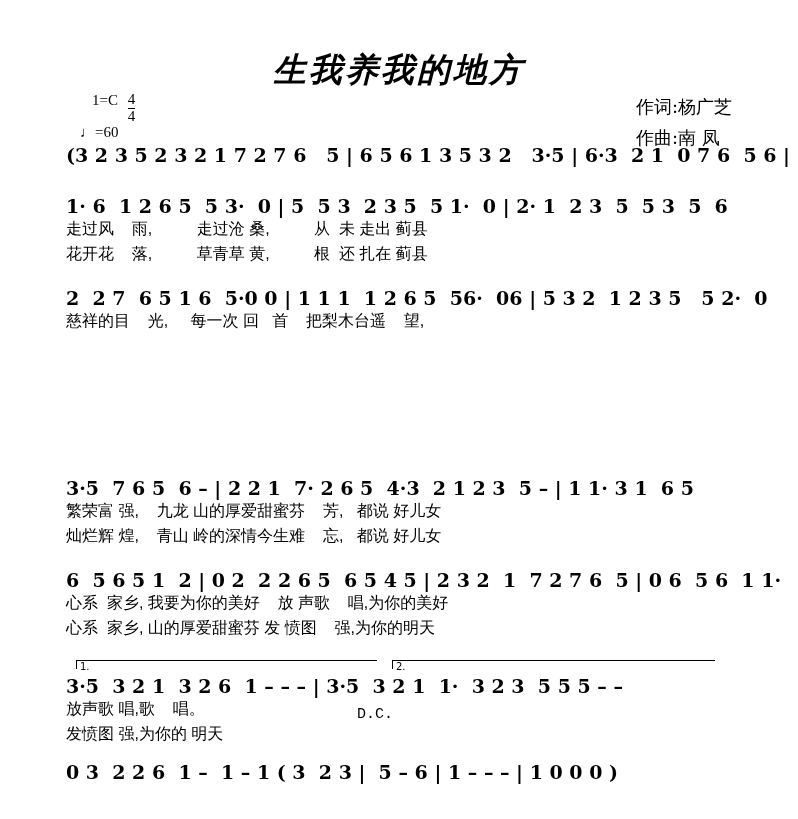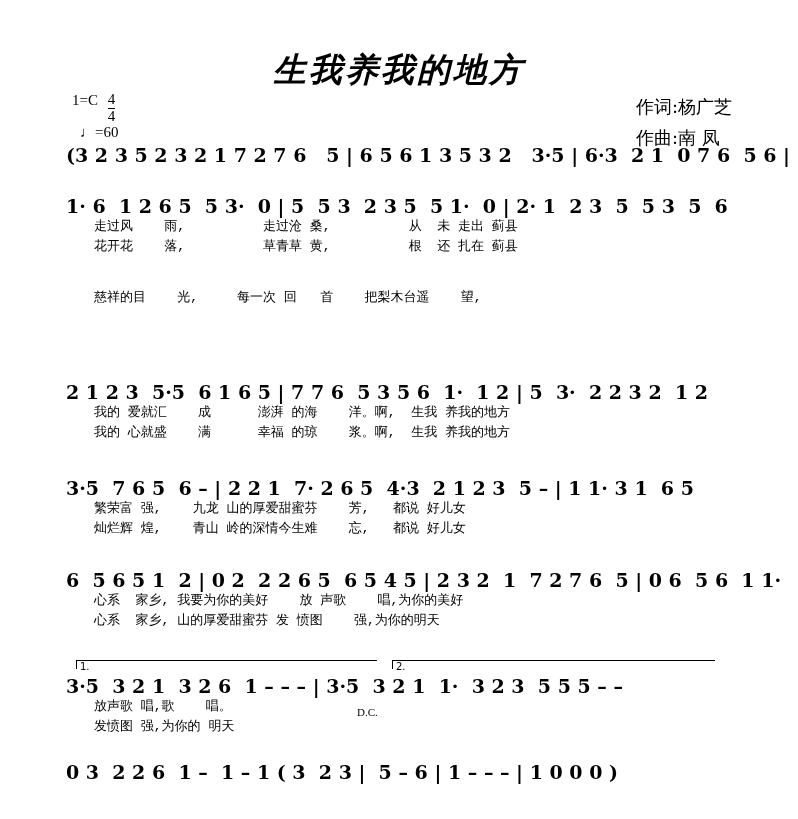--- a/index.html
+++ b/index.html
@@ -27,21 +27,21 @@
     width: 798px;
     text-align: center;
     font-family: "DejaVu Serif", serif;
     font-weight: bold;
     font-size: 33px;
     letter-spacing: 3px;
     font-style: italic;
   }
   .key-block {
     position: absolute;
-    left: 72px;
+    left: 92px;
     top: 92px;
     font-family: "Liberation Serif", serif;
     font-size: 15px;
   }
   .key-sig {
     display: inline-block;
     vertical-align: top;
   }
   .meter {
     display: inline-block;
@@ -78,43 +78,42 @@
   }
   .notes-row {
     font-family: "DejaVu Serif", serif;
     font-size: 19px;
     font-weight: bold;
     letter-spacing: 0px;
     white-space: pre;
     line-height: 1.1;
   }
   .lyric-row {
-    font-family: Liberation Mono, monospace;
-    font-size: 13px;
+    font-family: Liberation Sans, sans-serif;
+    font-size: 16px;
     white-space: pre;
     line-height: 1.5;
     letter-spacing: 0px;
-    margin-left: 28px;
   }
   .lyric-row.second { margin-top: 1px; }
   .volta {
     position: absolute;
     font-size: 10px;
     font-family: "DejaVu Sans", sans-serif;
   }
   .volta-line {
     position: absolute;
     border-top: 1px solid #000;
     border-left: 1px solid #000;
     height: 8px;
   }
   .dc-mark {
     position: absolute;
-    font-size: 11px;
-    font-family: Liberation Serif, serif;
+    font-size: 15px;
+    font-family: Liberation Mono, monospace;
   }
 </style>
 </head>
 <body>
 
 <div class="sheet">
 
   <div class="title">生我养我的地方</div>
 
   <div class="key-block">
@@ -137,28 +136,24 @@
     <div class="notes-row">(3 2 3 5 2 3 2 1 7 2 7 6   5 | 6 5 6 1 3 5 3 2   3·5 | 6·3  2 1  0 7 6  5 6 | 1 – –  5 3 5 6 )</div>
   </div>
 
   <div class="system" style="top:196px;">
     <div class="notes-row">1· 6  1 2 6 5  5 3·  0 | 5  5 3  2 3 5  5 1·  0 | 2· 1  2 3  5  5 3  5  6</div>
     <div class="lyric-row">走过风    雨,          走过沧 桑,          从  未 走出 蓟县</div>
     <div class="lyric-row second">花开花    落,          草青草 黄,          根  还 扎在 蓟县</div>
   </div>
 
   <div class="system" style="top:288px;">
+    <div class="notes-row">2  2 7  6 5 1 6  5·0 0 | 1 1 1  1 2 6 5  56·  06 | 5 3 2  1 2 3 5   5 2·  0</div>
     <div class="lyric-row">慈祥的目    光,     每一次 回   首    把梨木台遥    望,</div>
   </div>
 
-  <div class="system" style="top:382px;">
-    <div class="notes-row">2 1 2 3  5·5  6 1 6 5 | 7 7 6  5 3 5 6  1·  1 2 | 5  3·  2 2 3 2  1 2</div>
-    <div class="lyric-row">我的 爱就汇    成      澎湃 的海    洋。啊,  生我 养我的地方</div>
-    <div class="lyric-row second">我的 心就盛    满      幸福 的琼    浆。啊,  生我 养我的地方</div>
-  </div>
 
   <div class="system" style="top:478px;">
     <div class="notes-row">3·5  7 6 5  6 – | 2 2 1  7· 2 6 5  4·3  2 1 2 3  5 – | 1 1· 3 1  6 5</div>
     <div class="lyric-row">繁荣富 强,    九龙 山的厚爱甜蜜芬    芳,   都说 好儿女</div>
     <div class="lyric-row second">灿烂辉 煌,    青山 岭的深情今生难    忘,   都说 好儿女</div>
   </div>
 
   <div class="system" style="top:570px;">
     <div class="notes-row">6  5 6 5 1  2 | 0 2  2 2 6 5  6 5 4 5 | 2 3 2  1  7 2 7 6  5 | 0 6  5 6  1 1·</div>
     <div class="lyric-row">心系  家乡, 我要为你的美好    放 声歌    唱,为你的美好</div>

